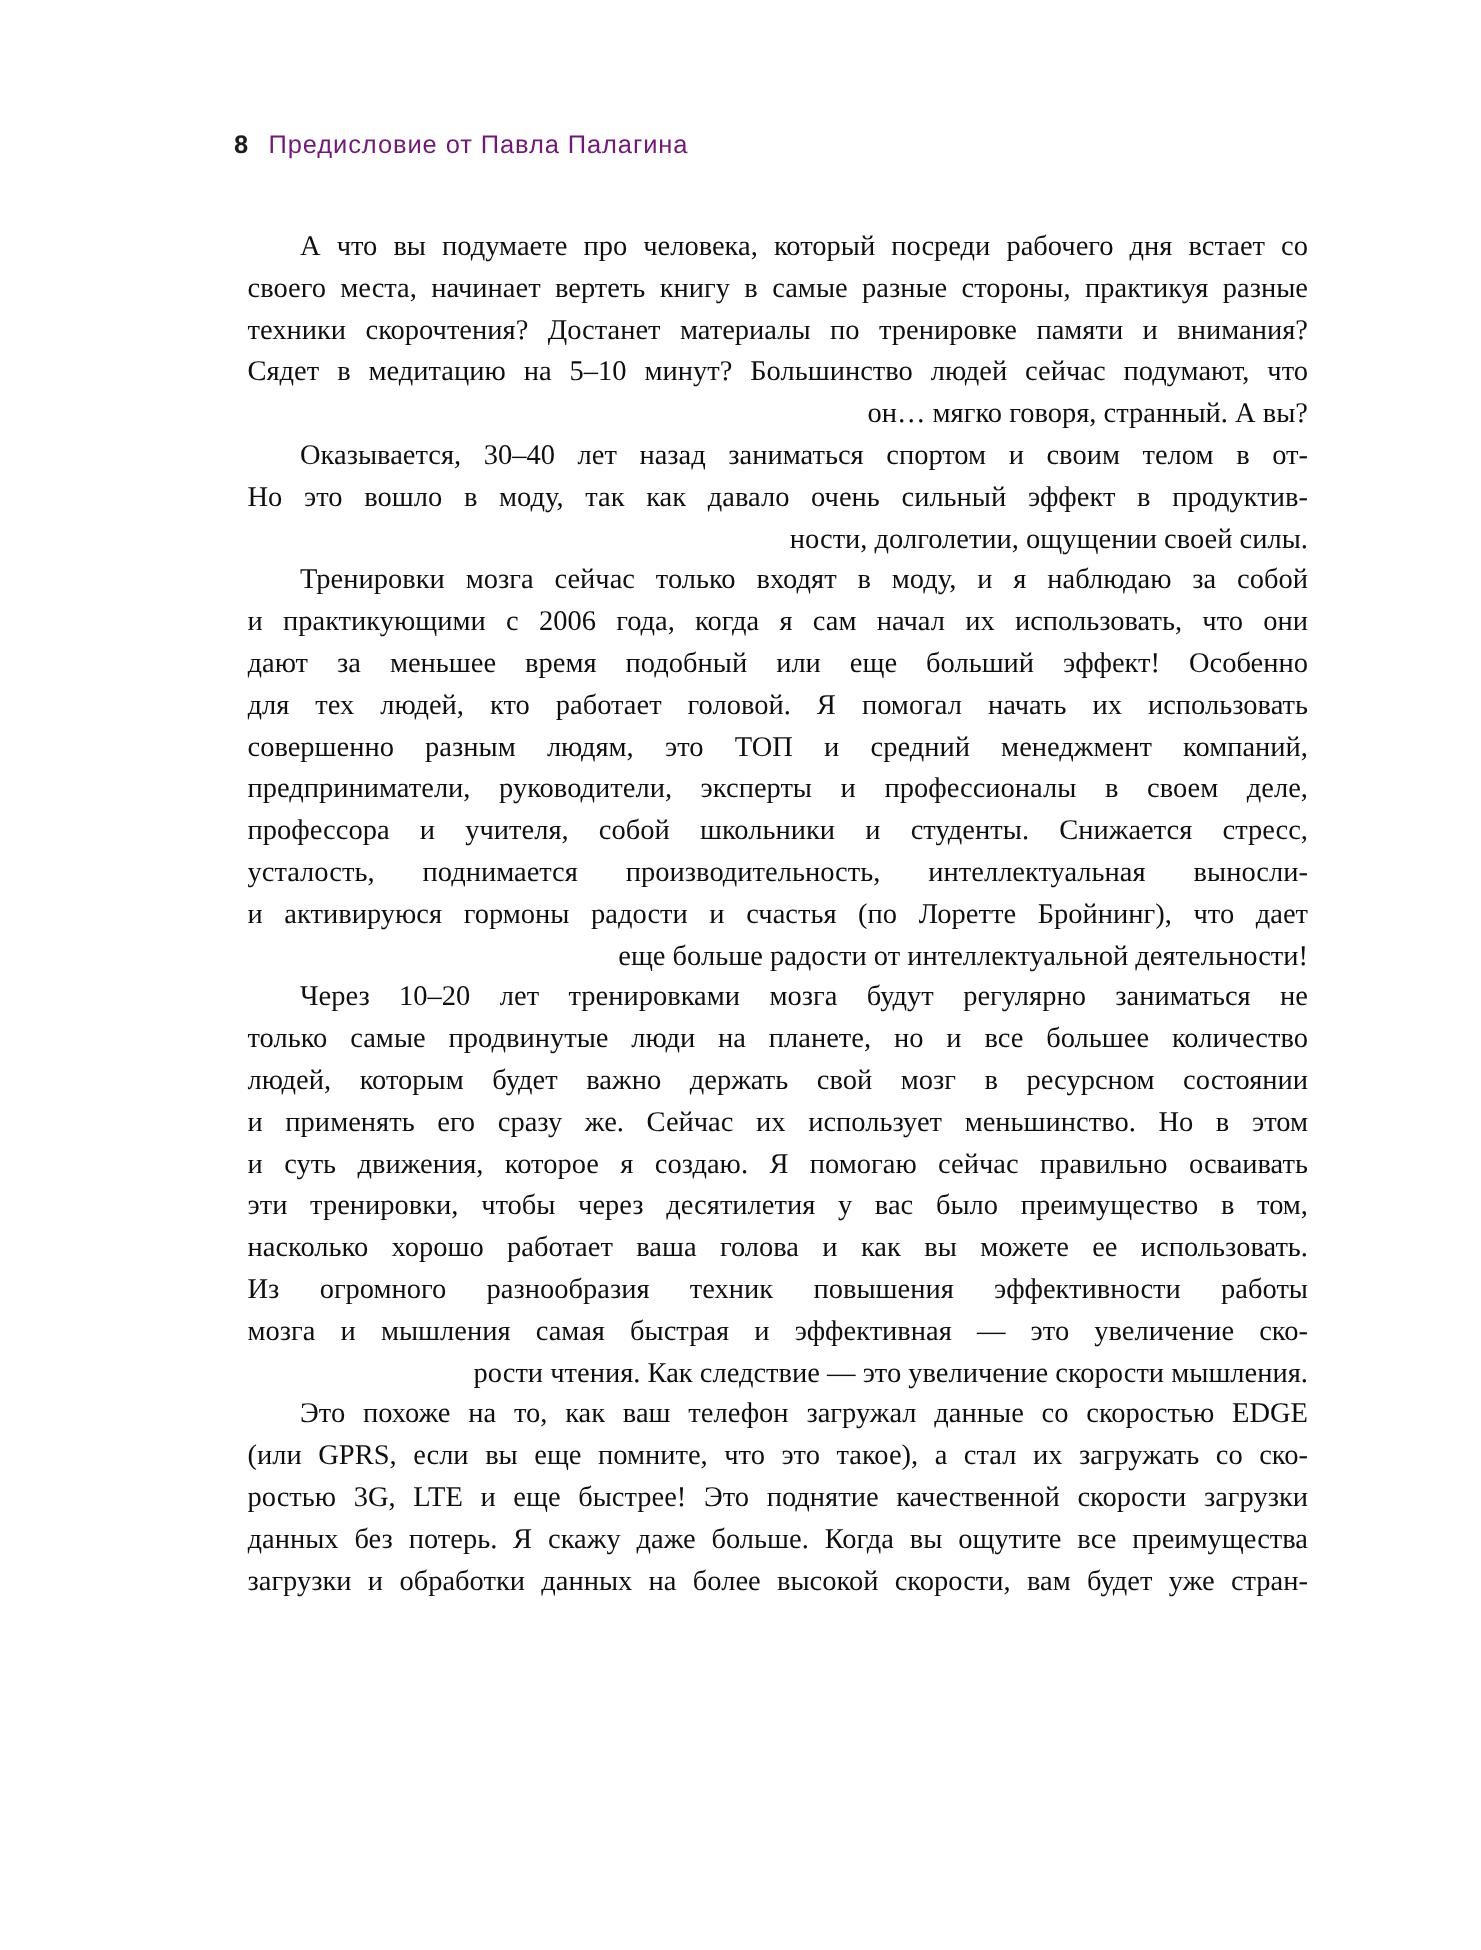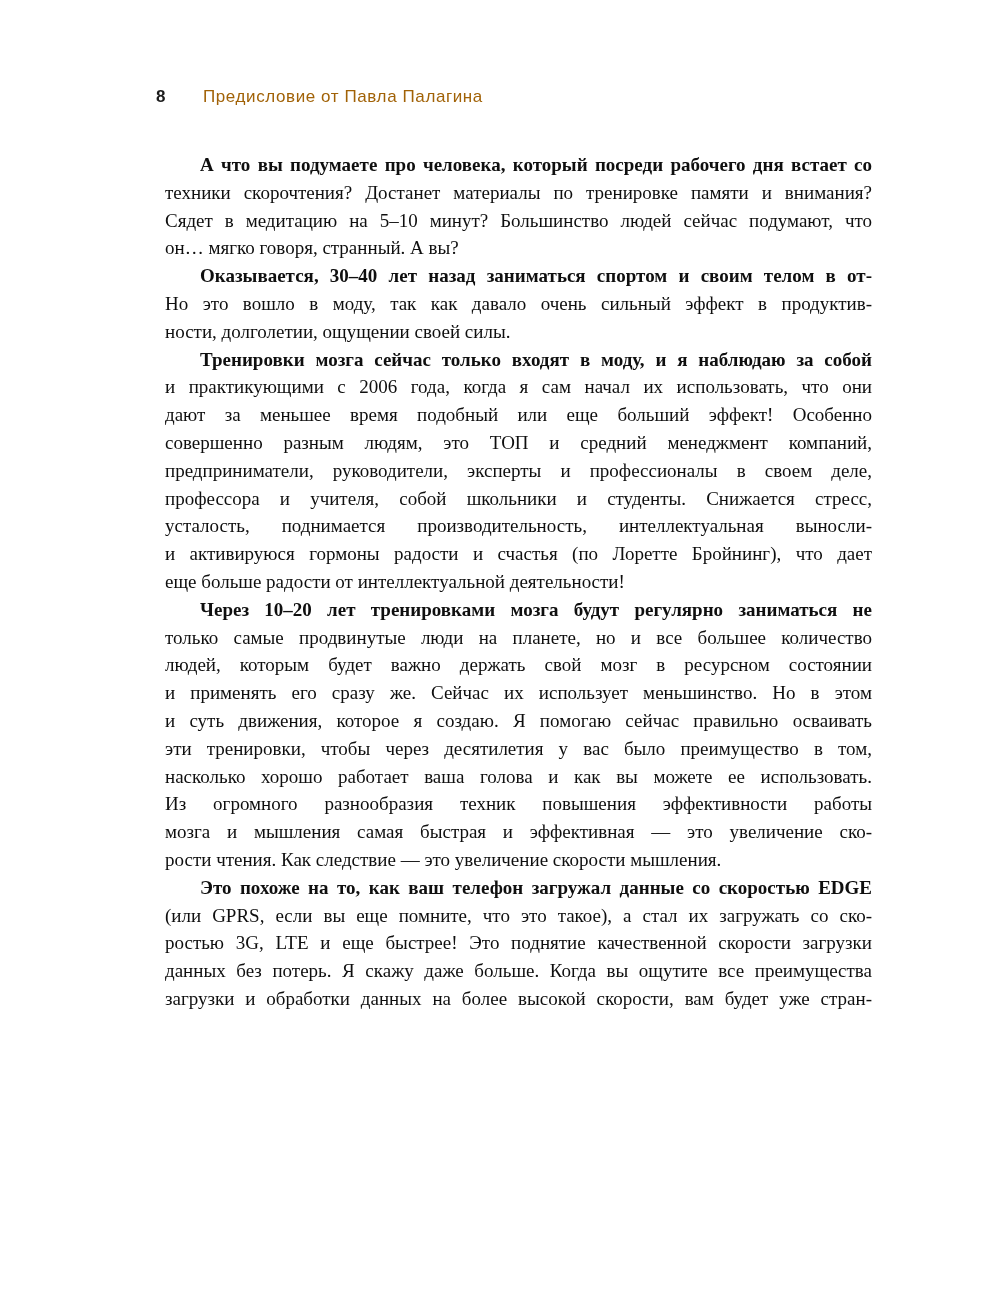--- a/index.html
+++ b/index.html
@@ -25,23 +25,22 @@
     white-space: nowrap;
   }
   .page-number {
     font-weight: 700;
     color: #1c1c1c;
     margin-right: 13px;
     letter-spacing: 0.5px;
   }
   .running-head {
     font-weight: 400;
-    color: #a16207;
+    color: #701a75;
     letter-spacing: 0.6px;
-    margin-left: 24px;
   }
   .page-body {
     position: absolute;
     left: 165px;
     top: 151px;
     width: 707px;
     font-size: 19px;
     color: #0f0f0f;
   }
   .ln {
@@ -50,45 +49,46 @@
     overflow: hidden;
     text-align: justify;
   }
   .ln.justified::after {
     content: "";
     display: inline-block;
     width: 100%;
     height: 0;
   }
   .ln.last {
-    text-align: left;
+    text-align: right;
   }
   .ln.first {
     text-indent: 35px;
-    font-weight: bold;
   }
 </style>
 </head>
 <body>
 
 <div class="page">
   <header class="page-header">
     <span class="page-number">8</span><span class="running-head">Предисловие от Павла Палагина</span>
   </header>
   <main class="page-body">
       <div class="ln first justified">А что вы подумаете про человека, который посреди рабочего дня встает со</div>
+      <div class="ln justified">своего места, начинает вертеть книгу в самые разные стороны, практикуя разные</div>
       <div class="ln justified">техники скорочтения? Достанет материалы по тренировке памяти и внимания?</div>
       <div class="ln justified">Сядет в медитацию на 5–10 минут? Большинство людей сейчас подумают, что</div>
       <div class="ln last">он… мягко говоря, странный. А вы?</div>
       <div class="ln first justified">Оказывается, 30–40 лет назад заниматься спортом и своим телом в от-</div>
       <div class="ln justified">Но это вошло в моду, так как давало очень сильный эффект в продуктив-</div>
       <div class="ln last">ности, долголетии, ощущении своей силы.</div>
       <div class="ln first justified">Тренировки мозга сейчас только входят в моду, и я наблюдаю за собой</div>
       <div class="ln justified">и практикующими с 2006 года, когда я сам начал их использовать, что они</div>
       <div class="ln justified">дают за меньшее время подобный или еще больший эффект! Особенно</div>
+      <div class="ln justified">для тех людей, кто работает головой. Я помогал начать их использовать</div>
       <div class="ln justified">совершенно разным людям, это ТОП и средний менеджмент компаний,</div>
       <div class="ln justified">предприниматели, руководители, эксперты и профессионалы в своем деле,</div>
       <div class="ln justified">профессора и учителя, собой школьники и студенты. Снижается стресс,</div>
       <div class="ln justified">усталость, поднимается производительность, интеллектуальная выносли-</div>
       <div class="ln justified">и активируюся гормоны радости и счастья (по Лоретте Бройнинг), что дает</div>
       <div class="ln last">еще больше радости от интеллектуальной деятельности!</div>
       <div class="ln first justified">Через 10–20 лет тренировками мозга будут регулярно заниматься не</div>
       <div class="ln justified">только самые продвинутые люди на планете, но и все большее количество</div>
       <div class="ln justified">людей, которым будет важно держать свой мозг в ресурсном состоянии</div>
       <div class="ln justified">и применять его сразу же. Сейчас их использует меньшинство. Но в этом</div>

